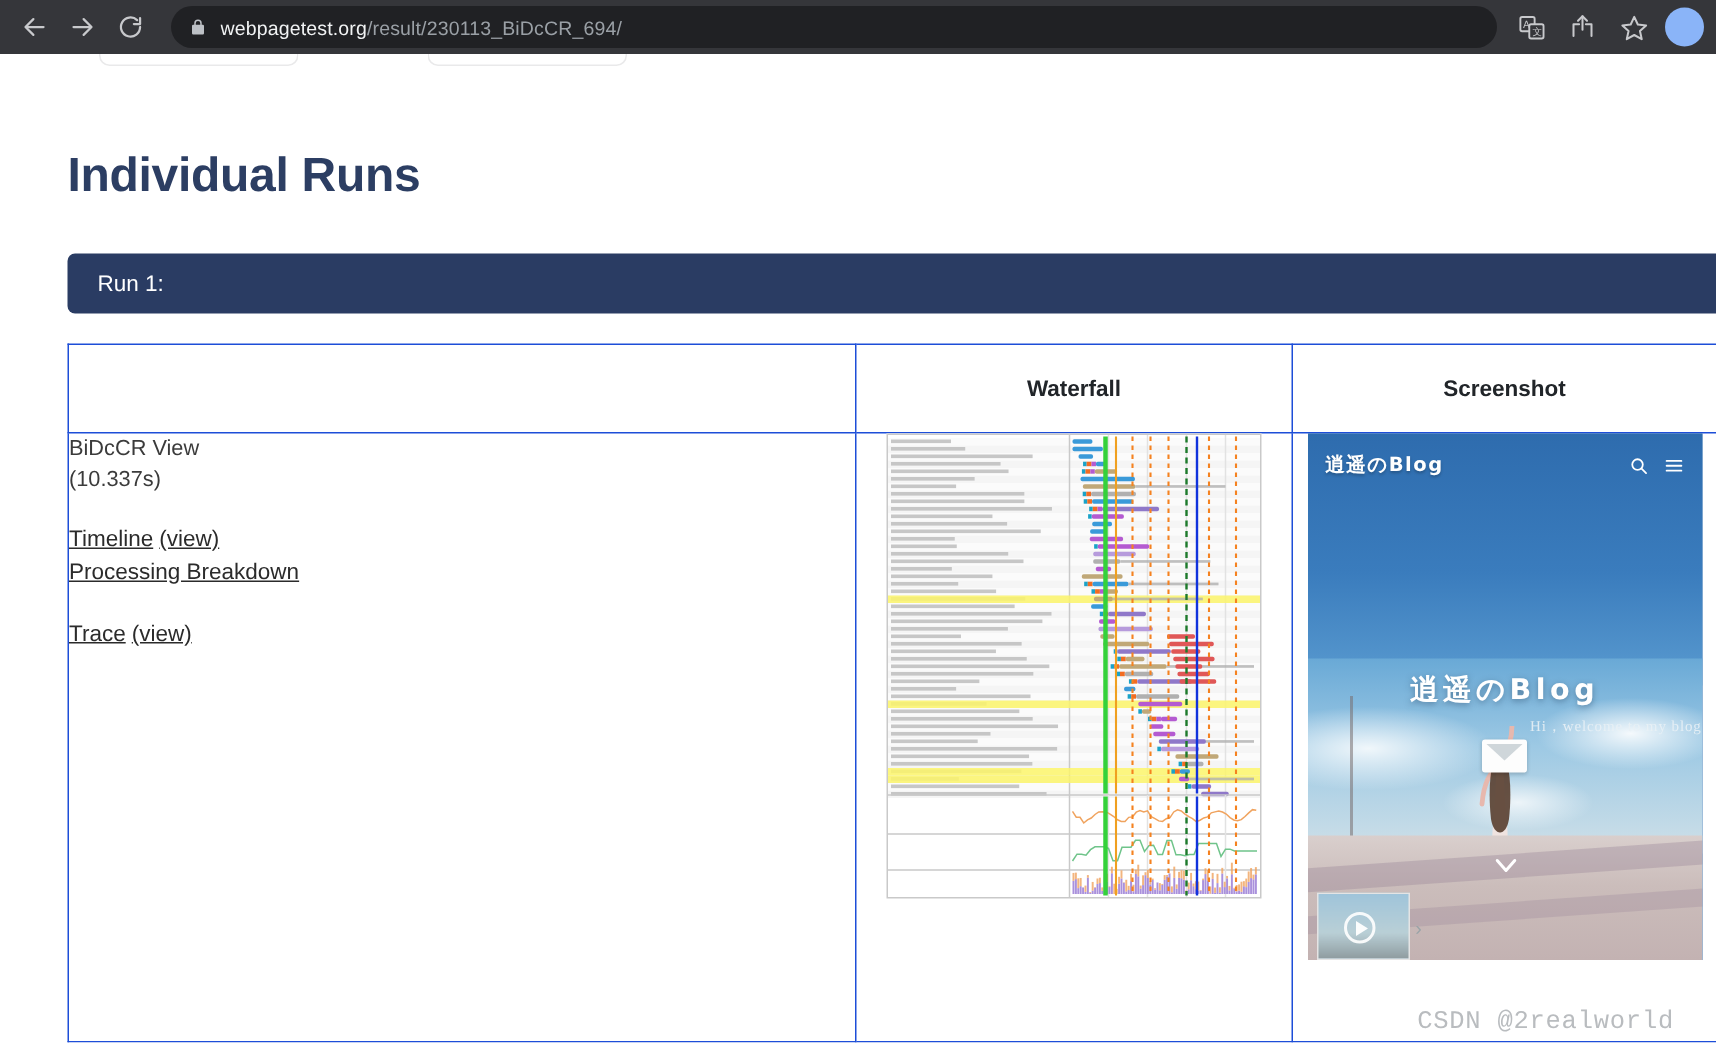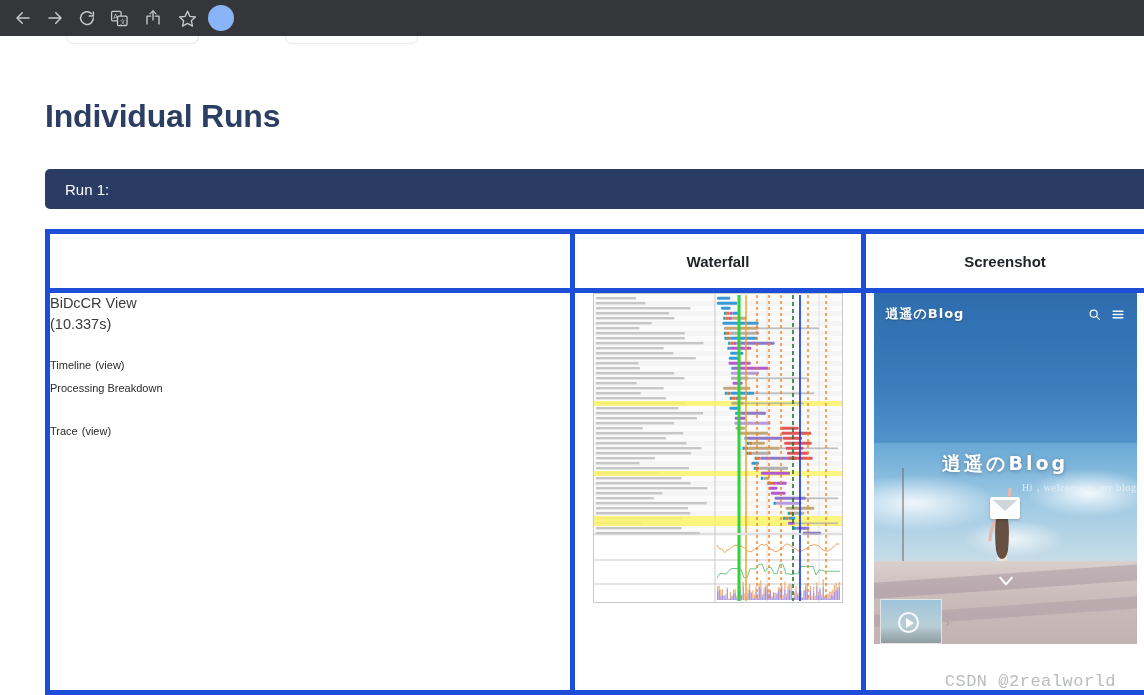--- a/index.html
+++ b/index.html
@@ -95,21 +95,21 @@
   }
 
   
   .runs-table {
     position: absolute; left: 45px; top: 193px;
     width: 1099px; height: 466px;
     border-collapse: collapse;
     table-layout: fixed;
   }
   .runs-table td, .runs-table th {
-    border: 5px solid #1d4ed8;
+    border: 1px solid #1d4ed8;
     vertical-align: top;
     padding: 0;
   }
   .col-info  { width: 525px; }
   .col-wf    { width: 291px; }
   .col-shot  { width: 283px; }
 
   .runs-table thead th {
     height: 59px;
     text-align: center;
@@ -118,22 +118,22 @@
     color: #212529;
   }
   .th-blank { border-right: 1px solid #eceded; }
 
   .cell-info { padding: 24px 0 0 22px; }
   .view-label {
     font-size: 14.5px; color: #3b3b3b; line-height: 21px;
   }
   .links-block { margin-top: 18px; }
   .wlink {
-    font-size: 11px; color: #2b2b2b;
-    cursor: pointer;
+    font-size: 15px; color: #2b2b2b;
+    text-decoration: underline; cursor: pointer;
     line-height: 21px; display: inline;
   }
   .link-line { line-height: 21px; }
   .paren { color: #2b2b2b; font-size: 14.5px; }
   .links-block-2 { margin-top: 20px; }
 
   .cell-wf { text-align: center; padding-top: 16px; }
   .cell-shot { text-align: center; padding: 16px 0 0 0; }
 
   
@@ -286,20 +286,28 @@
         <polyline points="13 5 20 12 13 19"></polyline>
     </svg>
   </div>
   <div class="nav-btn">
     <svg width="18" height="18" viewBox="0 0 24 24" fill="none" stroke="#c8c9cc" stroke-width="2" stroke-linecap="round">
       <path d="M20.5 12a8.5 8.5 0 1 1-2.6-6.1"></path>
         <polyline points="20.5 4 20.5 9.4 15 9.4" stroke-linejoin="round"></polyline>
     </svg>
   </div>
 
+  <div class="omnibox">
+    <span class="lock-icon">
+      <svg width="12" height="12" viewBox="0 0 24 24" fill="#bdc1c6">
+        <path d="M17 9V7a5 5 0 0 0-10 0v2H5.6A1.6 1.6 0 0 0 4 10.6v9.8A1.6 1.6 0 0 0 5.6 22h12.8a1.6 1.6 0 0 0 1.6-1.6v-9.8A1.6 1.6 0 0 0 18.4 9H17zm-2 0H9V7a3 3 0 0 1 6 0v2z"></path>
+      </svg>
+    </span>
+    <span class="url-text"><span class="host">webpagetest.org</span><span>/result/230113_BiDcCR_694/</span></span>
+  </div>
 
   <div class="chrome-actions">
     <div class="nav-btn">
       <svg width="19" height="19" viewBox="0 0 24 24">
         <rect x="2" y="3" width="12" height="12" rx="1.5" fill="none" stroke="#c8c9cc" stroke-width="1.6"></rect>
         <text x="4.2" y="12" font-size="8.5" fill="#c8c9cc" font-family="DejaVu Sans, sans-serif">A</text>
         <rect x="9.5" y="9" width="12" height="12" rx="1.5" fill="#35363a" stroke="#c8c9cc" stroke-width="1.6"></rect>
         <text x="12.2" y="18.4" font-size="8" fill="#c8c9cc" font-family="DejaVu Sans, sans-serif">文</text>
       </svg>
     </div>

